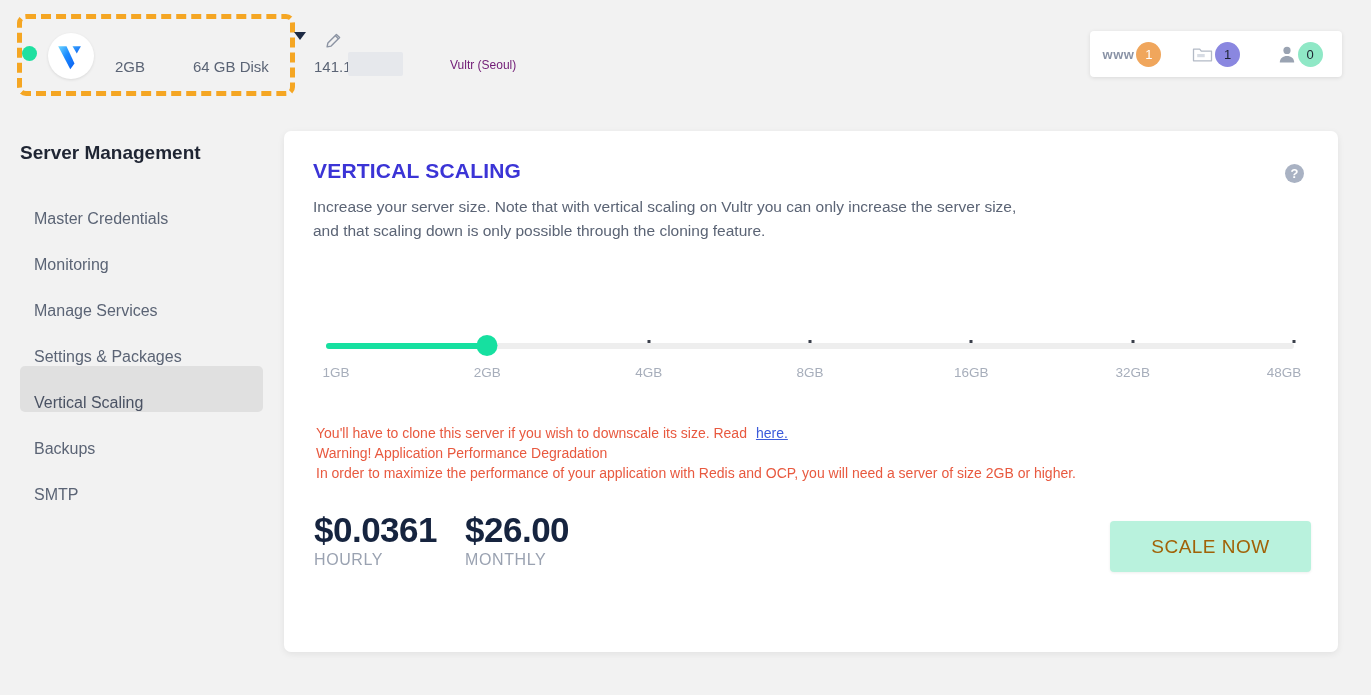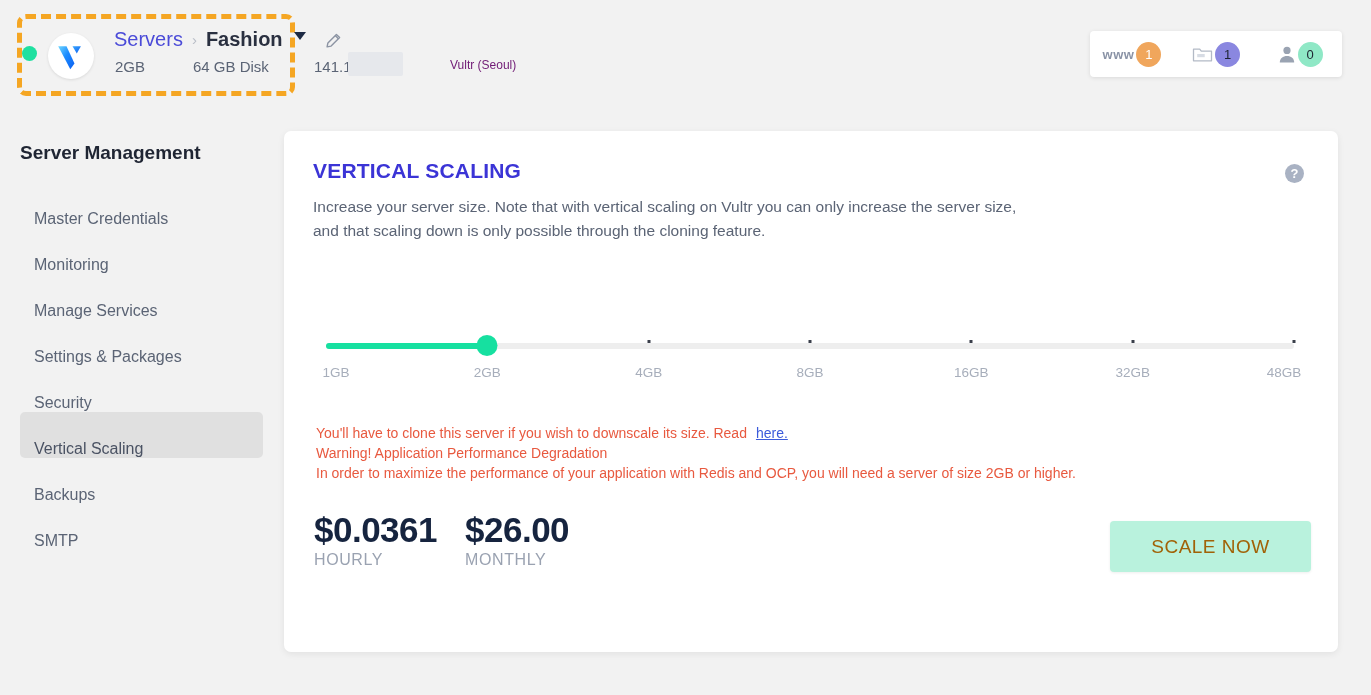--- a/index.html
+++ b/index.html
@@ -332,25 +332,20 @@
           <stop offset="1" stop-color="#0d5ff0"></stop>
         </linearGradient>
       </defs>
       <path d="M1.2 2.2 h8.3 l8.0 17.4 -4.2 5.6 L1.2 2.2 z" fill="url(#vg1)"></path>
       <path d="M15.6 2.2 h8.3 l-4.1 7.4 -4.3 -7.4 z" fill="url(#vg2)"></path>
     </svg>
   </div>
 
   <div class="highlight-box"></div>
 
-  <div class="breadcrumb">
-    <span class="bc-root">Servers</span>
-    <span class="bc-sep">›</span>
-    <span class="bc-current">Fashion</span>
-  </div>
 
   <div class="bc-caret"></div>
 
   <div class="specs">
     <span class="spec-ram">2GB</span>
     <span class="spec-disk">64 GB Disk</span>
   </div>
 
   <div class="pencil-icon">
     <svg width="16" height="16" viewBox="0 0 16 16">
@@ -401,23 +396,20 @@
         <span>Master Credentials</span>
       </div>
       <div class="nav-item">
         <span>Monitoring</span>
       </div>
       <div class="nav-item">
         <span>Manage Services</span>
       </div>
       <div class="nav-item">
         <span>Settings &amp; Packages</span>
-      </div>
-      <div class="nav-item">
-        <span>Security</span>
       </div>
       <div class="nav-item active">
         <span>Vertical Scaling</span>
       </div>
       <div class="nav-item">
         <span>Backups</span>
       </div>
       <div class="nav-item">
         <span>SMTP</span>
       </div>

